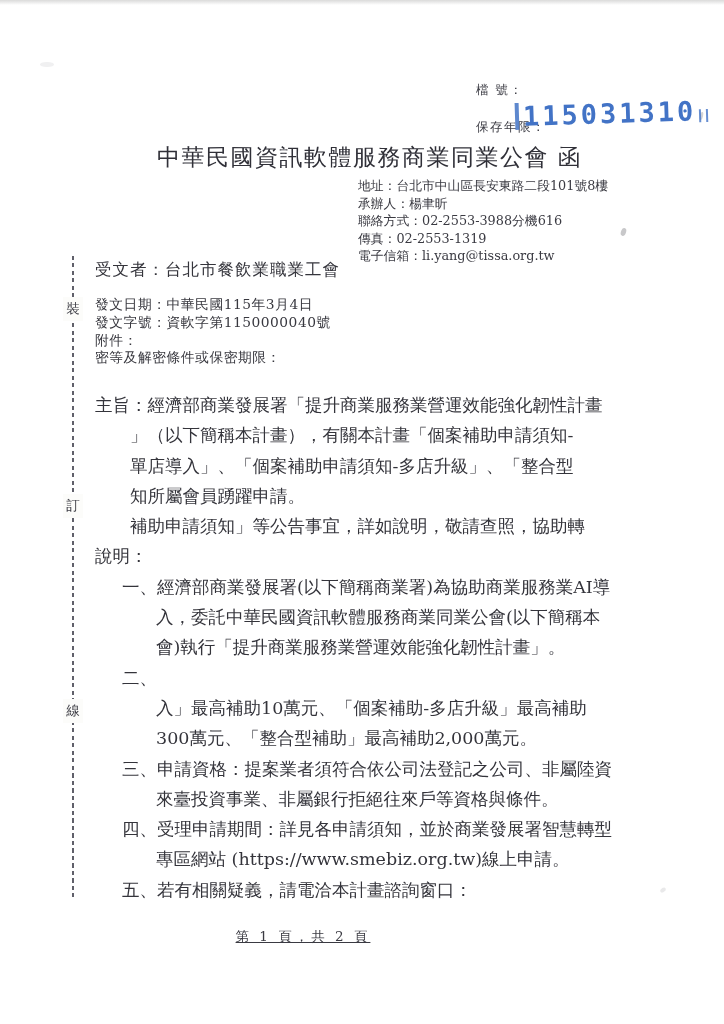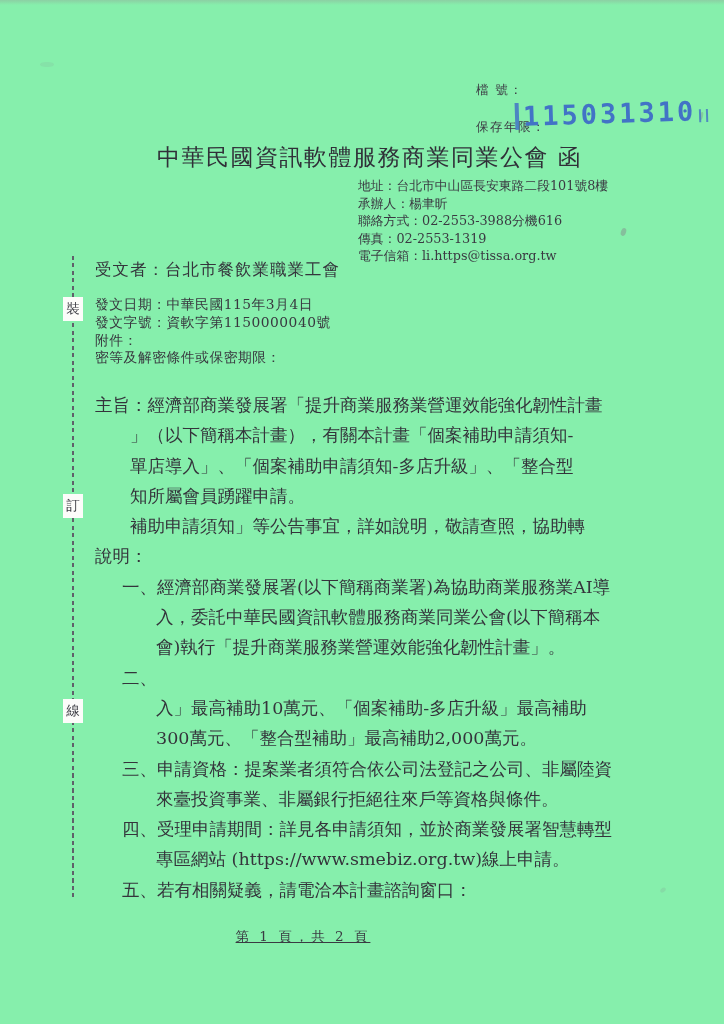--- a/index.html
+++ b/index.html
@@ -1,21 +1,21 @@
 <!DOCTYPE html>
 <html><head>
 <meta charset="utf-8">
 <style>
   * { margin:0; padding:0; box-sizing:border-box; }
   html,body { background:#e8e8e6; }
   .page {
     position:relative;
     width:724px; height:1024px;
     margin:0 auto;
-    background:#86efac;
+    background:#ffffff;
     color:#35353c;
     font-family:"DejaVu Serif","Liberation Serif",serif;
     overflow:hidden;
   }
   
   .scan-edge {
     position:absolute; left:0; top:0; width:100%; height:5px;
     background:linear-gradient(to bottom, rgba(150,150,148,0.35), rgba(150,150,148,0));
   }
   .speck { position:absolute; background:#84848a; opacity:.45; border-radius:45%; }
@@ -119,21 +119,21 @@
     <span class="stamp-tail"></span>
   </div>
 
   <div class="title">中華民國資訊軟體服務商業同業公會 函</div>
 
   <div class="sender-info">
     <div>地址：台北市中山區長安東路二段101號8樓</div>
     <div>承辦人：楊聿昕</div>
     <div>聯絡方式：02-2553-3988分機616</div>
     <div>傳真：02-2553-1319</div>
-    <div>電子信箱：li.https@tissa.org.tw</div>
+    <div>電子信箱：li.yang@tissa.org.tw</div>
   </div>
 
   <div class="recipient">受文者：台北市餐飲業職業工會</div>
 
   <div class="meta">
     <div>發文日期：中華民國115年3月4日</div>
     <div>發文字號：資軟字第1150000040號</div>
     <div>附件：</div>
     <div>密等及解密條件或保密期限：</div>
   </div>

